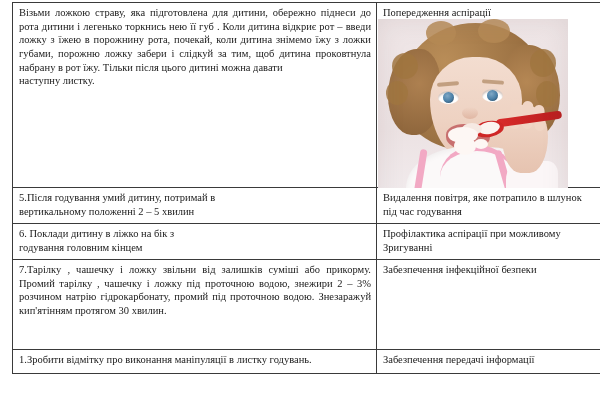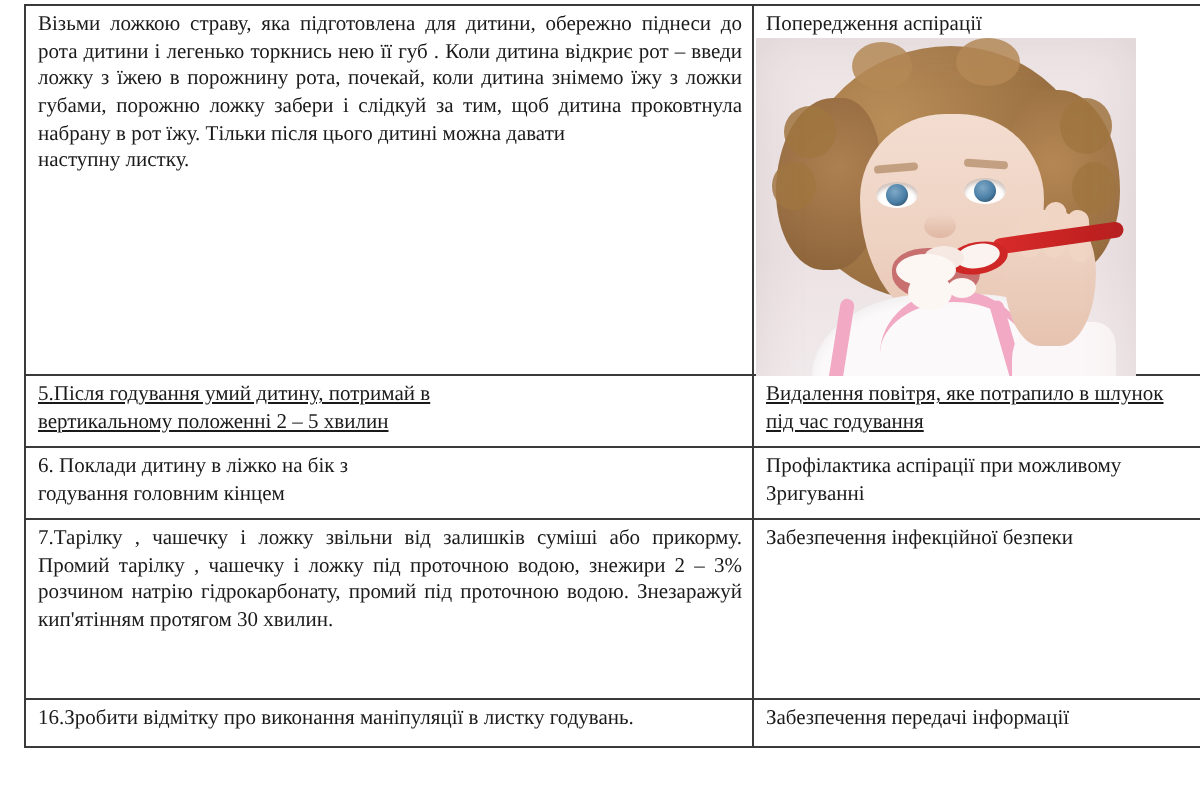--- a/index.html
+++ b/index.html
@@ -38,21 +38,21 @@
     font-size: 10.5px;
     line-height: 1.30;
   }
   td.col-left   { width: 352px; }
   td.col-right  { width: 224px; }
 
   .just { text-align: justify; text-justify: inter-word; }
 
   
   tr.r1 td { height: 179px; }
-  tr.r2 td { height: 30px; text-decoration: underline; }
+  tr.r2 td { height: 30px; }
   tr.r3 td { height: 30px; margin-top: 12px; }
   tr.r4 td { height: 84px; }
   tr.r5 td { height: 18px; }
 
   .cell-text { display: block; }
   .cell-text .ln { display: block; }
 
   
   .photo-wrap {
     position: absolute;
@@ -302,21 +302,21 @@
         <td class="col-right">
           <span class="cell-text">
             <span class="ln">Забезпечення інфекційної безпеки</span>
           </span>
         </td>
       </tr>
 
       <tr class="r5">
         <td class="col-left">
           <span class="cell-text">
-            <span class="ln">16.Зробити відмітку про виконання маніпуляції в  листку годувань.</span>
+            <span class="ln">1.Зробити відмітку про виконання маніпуляції в  листку годувань.</span>
           </span>
         </td>
         <td class="col-right">
           <span class="cell-text">
             <span class="ln">Забезпечення передачі інформації</span>
           </span>
         </td>
       </tr>
 
     </tbody>

